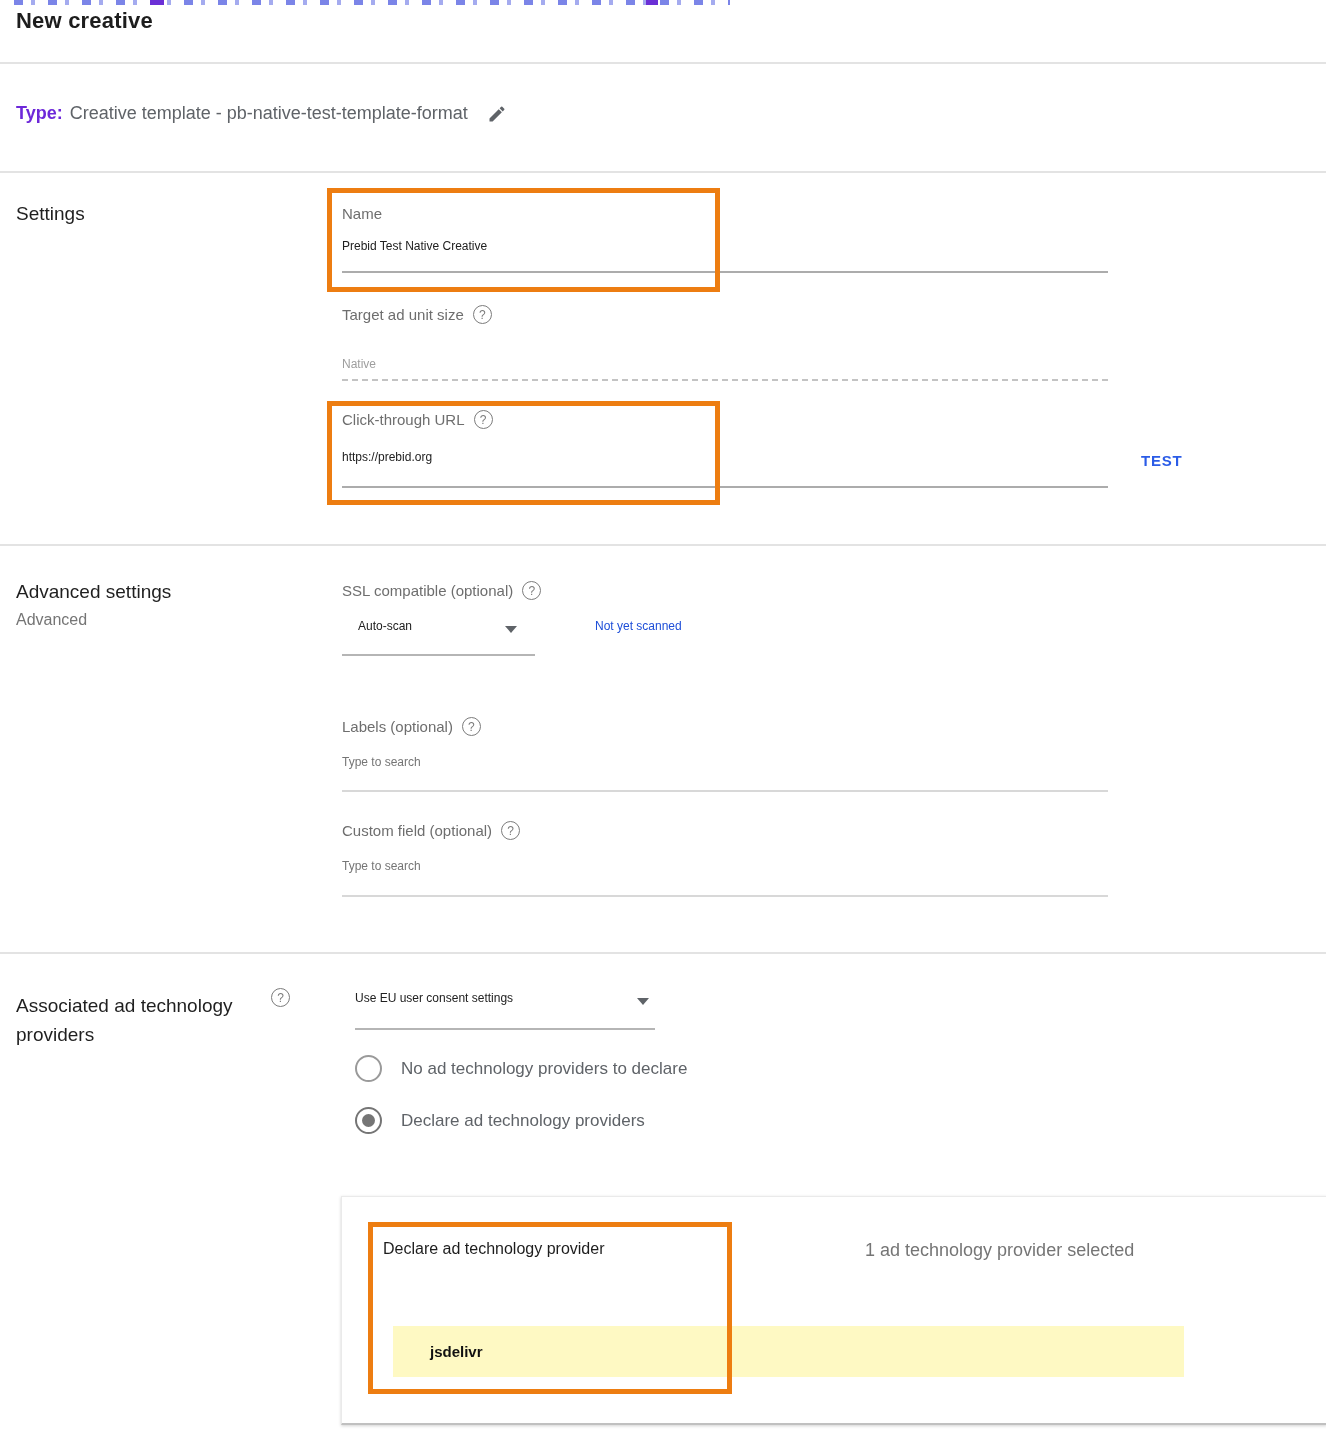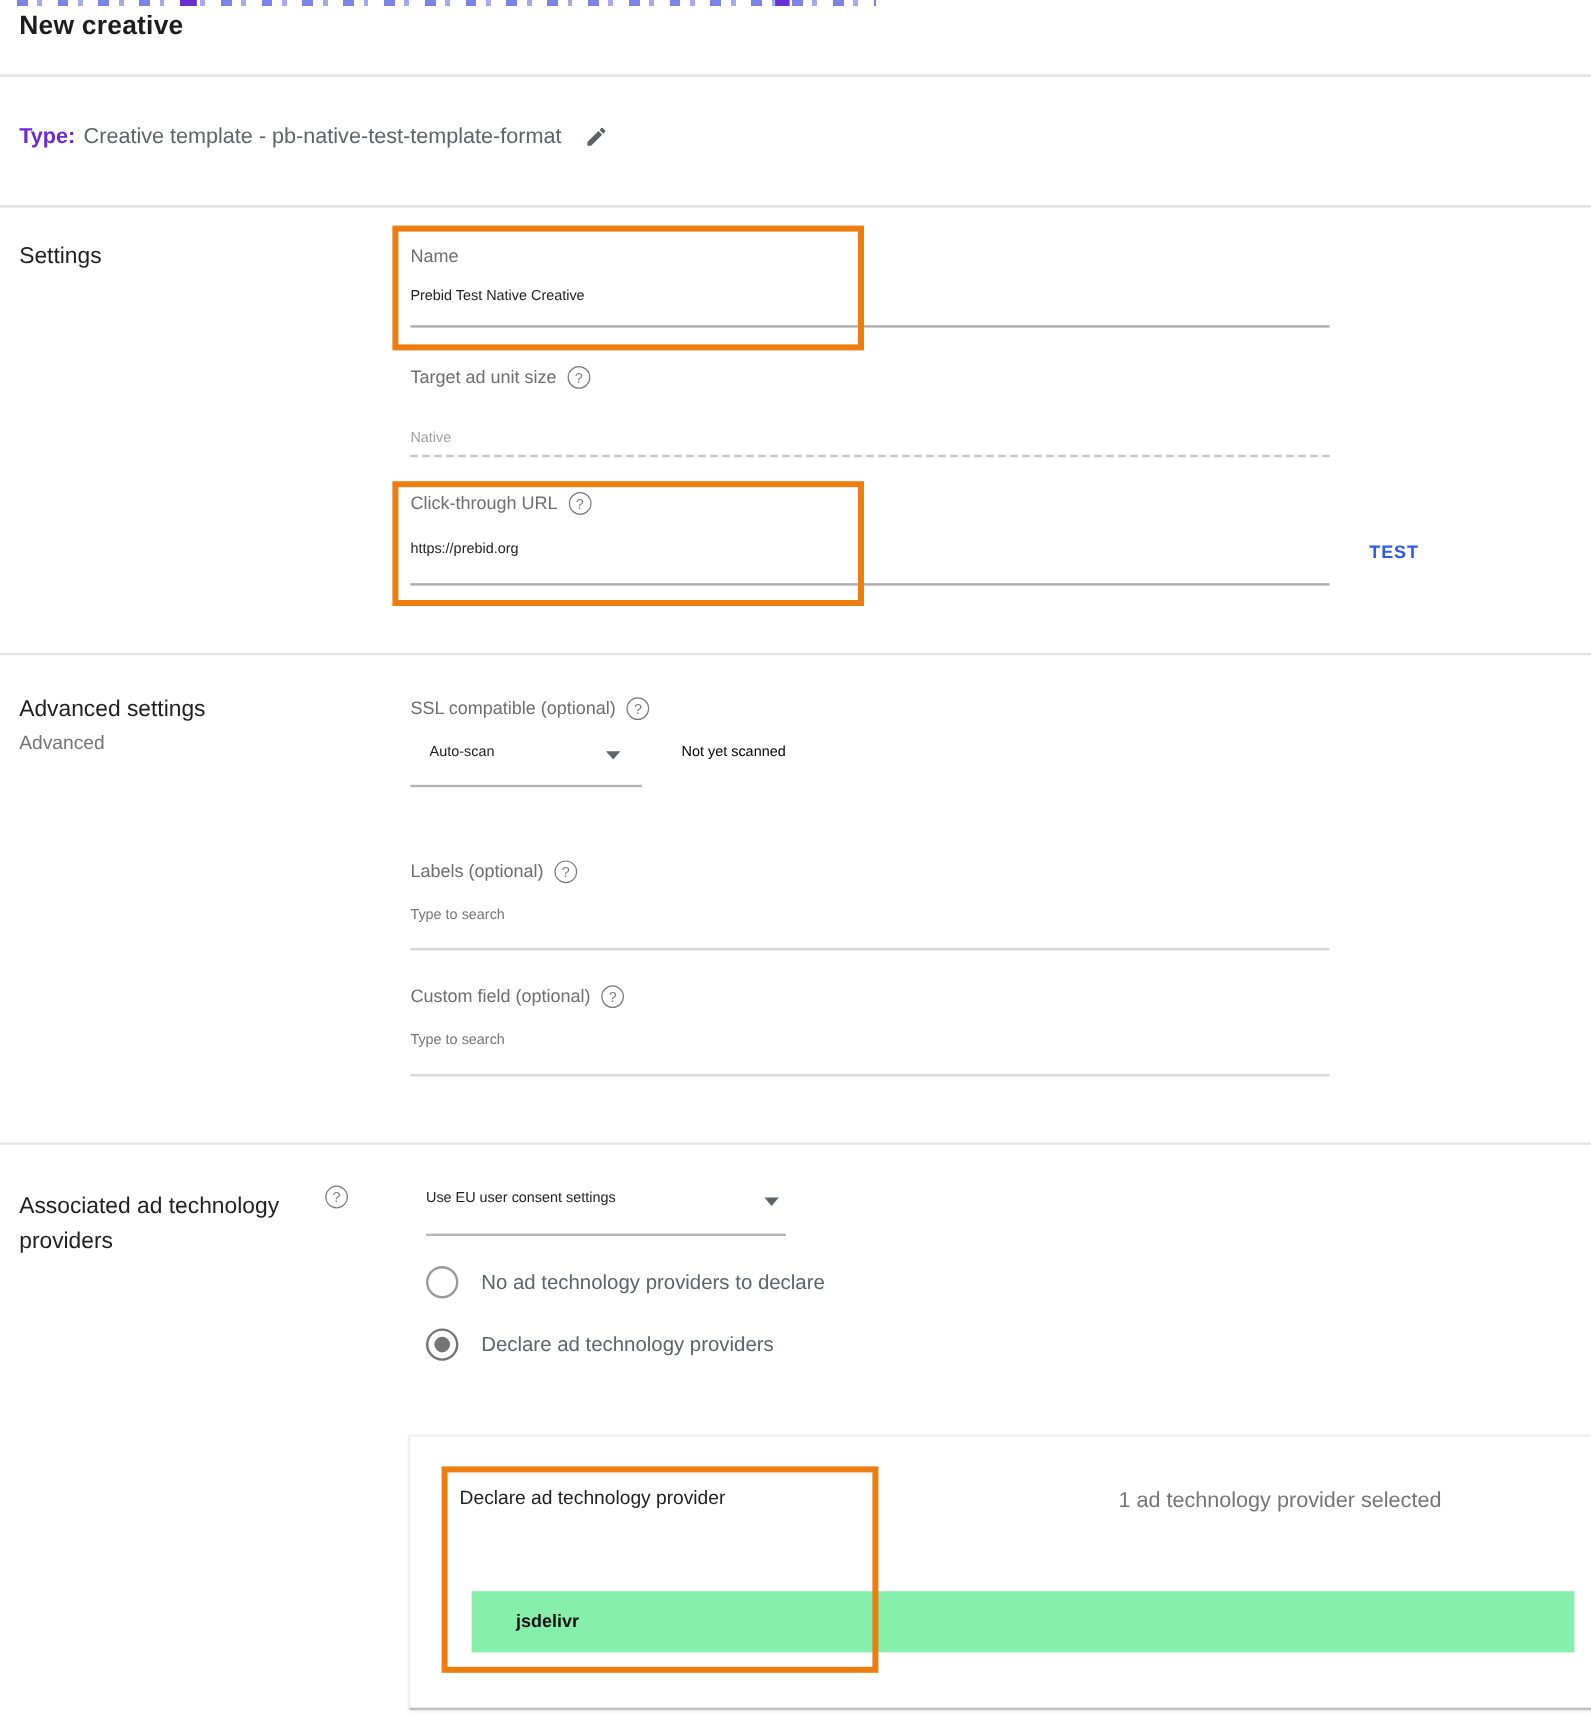--- a/index.html
+++ b/index.html
@@ -65,22 +65,22 @@
   .radio-label { font-size:17px; color:#5f6368; }
 
   .provider-card {
     position:absolute; left:341px; top:1196px; width:986px; height:229px;
     background:#fff; border:1px solid #eaeaea; border-bottom:2px solid #c0c0c0;
     box-shadow:0 1px 3px rgba(0,0,0,.18);
   }
   .card-title { font-size:16px; color:#1d1d1d; }
   .card-summary { font-size:18px; color:#757575; }
   .provider-row {
-    position:absolute; left:393px; top:1326px; width:919px; height:51px;
-    background:#86efac; display:flex; align-items:center; padding-left:37px; cursor:pointer;
+    position:absolute; left:393px; top:1326px; width:791px; height:51px;
+    background:#fef9c3; display:flex; align-items:center; padding-left:37px; cursor:pointer;
   }
   .provider-name { font-size:15px; font-weight:700; color:#111; }
 </style>
 </head>
 <body>
 
 <div class="screen">
 
   <div class="crumb-clip">
     <div class="purple" style="left:136px;width:14px;"></div>
@@ -131,21 +131,21 @@
   <div class="abs section-h" style="left:16px;top:581px;">Advanced settings</div>
   <div class="abs section-sub" style="left:16px;top:611px;">Advanced</div>
 
   <div class="abs f-label" style="left:342px;top:581px;">
     <span>SSL compatible (optional)</span>
     <span class="help-icon">?</span>
   </div>
   <div class="abs f-value" style="left:342px;top:619px;cursor:pointer;margin-left:16px;">Auto-scan</div>
   <span class="abs caret" style="left:505px;top:626px;"></span>
   <div class="u-line" style="left:342px;top:654px;width:193px;background:#b5b5b5;"></div>
-  <div class="abs f-value" style="left:568px;top:619px;color:#000000;text-align:right;">Not yet scanned</div>
+  <div class="abs f-value" style="left:595px;top:619px;color:#1d4ed8;text-align:right;">Not yet scanned</div>
 
   <div class="abs f-label" style="left:342px;top:717px;">
     <span>Labels (optional)</span>
     <span class="help-icon">?</span>
   </div>
   <div class="abs f-value placeholder" style="left:342px;top:755px;">Type to search</div>
   <div class="u-line light" style="left:342px;top:790px;width:766px;"></div>
 
   <div class="abs f-label" style="left:342px;top:821px;">
     <span>Custom field (optional)</span>
@@ -169,19 +169,19 @@
   </div>
   <div class="radio-row" style="left:355px;top:1107px;">
     <span class="radio-ring selected">
         <span class="radio-dot"></span>
       </span>
     <span class="radio-label">Declare ad technology providers</span>
   </div>
 
   <div class="provider-card"></div>
   <div class="abs card-title" style="left:383px;top:1240px;">Declare ad technology provider</div>
-  <div class="abs card-summary" style="left:932px;top:1240px;text-align:right;">1 ad technology provider selected</div>
+  <div class="abs card-summary" style="left:865px;top:1240px;text-align:right;">1 ad technology provider selected</div>
   <div class="provider-row">
     <span class="provider-name">jsdelivr</span>
   </div>
   <div class="orange-box" style="left:368px;top:1222px;width:364px;height:172px;"></div>
 
 </div>
 
 </body></html>

